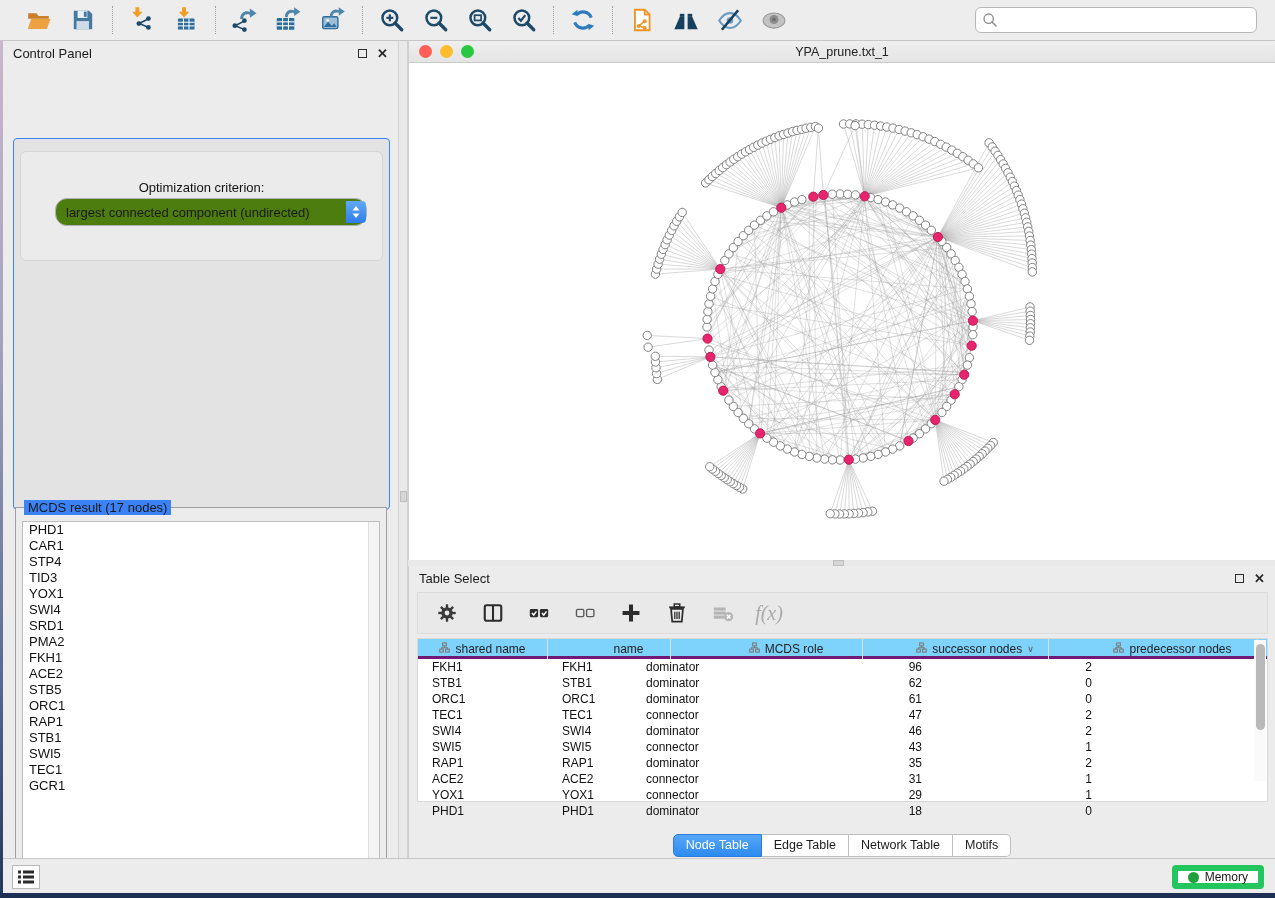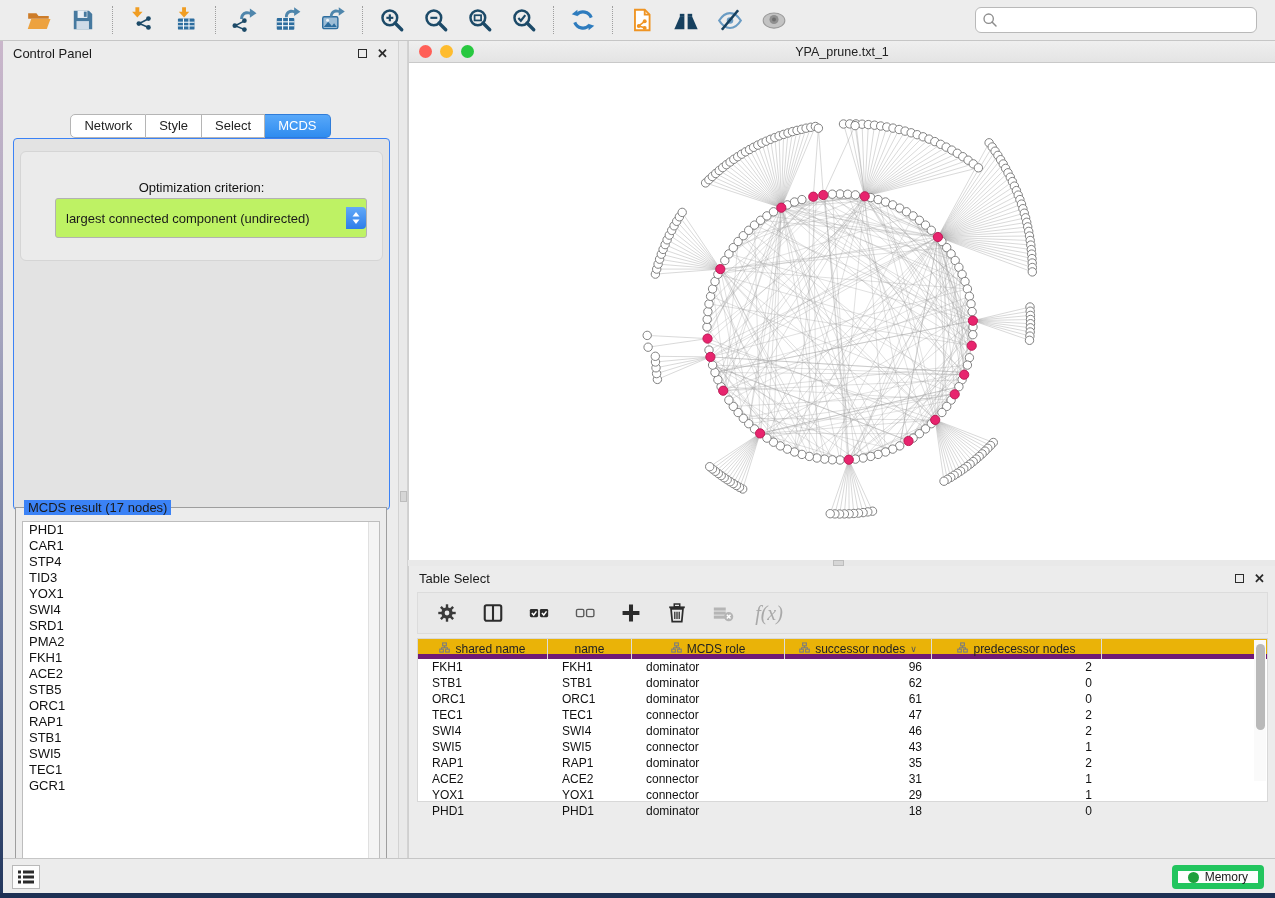--- a/index.html
+++ b/index.html
@@ -36,22 +36,22 @@
   .cp-inner { position:absolute; left:6px; top:12px; width:363px; height:110px; background:#ebebeb;
               border:1px solid #d5d5d5; border-radius:6px; }
   .seg-tabs { position:absolute; top:73px; left:0; width:100%; display:flex; justify-content:center; z-index:3; }
   .seg { background:#fff; border:1px solid #b5b5b5; border-left:none; padding:3px 13px; font-size:13px;
          color:#222; cursor:default; line-height:16px; }
   .seg:first-child { border-left:1px solid #b5b5b5; border-radius:5px 0 0 5px; }
   .seg:last-child { border-radius:0 5px 5px 0; }
   .seg.active { background:linear-gradient(#58a8f9,#2f8cf0); border-color:#2f7cd8; color:#fff; }
 
   .opt-label { position:absolute; top:28px; width:100%; text-align:center; font-size:13px; color:#111; }
-  .combo { position:absolute; left:34px; top:46px; width:312px; height:40px; background:#bef264;
-           border:1px solid #b2b2b2; border-radius:3px; display:flex; align-items:center; font-size:13px; }
+  .combo { position:absolute; left:34px; top:46px; width:312px; height:28px; background:#4d7c0f;
+           border:1px solid #b2b2b2; border-radius:12px; display:flex; align-items:center; font-size:13px; }
   .combo-text { flex:1; padding-left:10px; white-space:nowrap; overflow:hidden; }
   .combo-cap { width:20px; height:22px; border-radius:0 4px 4px 0; background:linear-gradient(#62a9f8,#2e7de9);
                display:flex; align-items:center; justify-content:center; }
   .btn-row { position:absolute; top:80px; left:0; width:100%; display:flex; justify-content:center; gap:12px; }
   .push-btn { background:#fff; border:1px solid #b0b0b0; border-radius:5px; padding:3px 15px; font-size:13px;
               font-family:"Liberation Sans",sans-serif; line-height:17px; }
   .push-btn.focused { border-color:#7aa8e8; box-shadow:0 0 0 3px rgba(90,150,250,.55); }
 
   .result-group { position:absolute; left:12px; top:466px; width:372px; height:370px;
                   border:1px solid #9e9e9e; background:#ececec; }
@@ -82,21 +82,21 @@
   
   .table-panel { position:absolute; left:408px; top:566px; width:867px; height:292px; background:#ececec;
                  border-left:1px solid #cfcfcf; }
   .tp-toolbar { position:absolute; left:8px; top:26px; width:851px; height:42px; background:#e9e9e9;
                 border:1px solid #dcdcdc; display:flex; align-items:center; gap:20px; padding:0 16px; }
   .tp-btn { width:26px; height:26px; display:flex; align-items:center; justify-content:center; }
   .tp-btn svg { width:22px; height:22px; }
   .fx-text { font-size:20px; color:#a9a9a9; font-family:"Liberation Serif",serif; font-style:italic; }
 
   .tbl { position:absolute; left:8px; top:72px; width:851px; height:164px; background:#fff; border:1px solid #d8d8d8; }
-  .tbl-header { display:flex; height:20px; background:#eab308; border-bottom:5px solid #701a75; }
+  .tbl-header { display:flex; height:20px; background:#7dd3fc; border-bottom:3px solid #701a75;gap:39px; }
   .th { display:flex; align-items:center; justify-content:center; gap:5px; font-size:12px; color:#222;
         border-right:1px solid #dcdcdc; height:20px; }
   .th .hier { flex:none; }
   .sort-ind { font-size:9px; color:#555; }
   .tbl-body { position:relative; }
   .tr { display:flex; height:16px; align-items:center; }
   .td { font-size:12px; color:#111; white-space:nowrap; overflow:hidden; }
   .td.num { text-align:right; padding-right:10px; }
   .tbl-scroll { position:absolute; right:1px; top:1px; width:12px; height:141px; background:#fafafa; }
   .tbl-thumb { position:absolute; right:1.5px; top:4px; width:9px; height:86px; background:#b9b9b9; border-radius:5px; }
@@ -316,26 +316,20 @@
 
 <div class="control-panel">
   <div class="panel-titlebar">
     <span class="panel-title">Control Panel</span>
     <span class="win-btns">
       <span class="float-glyph"></span>
       <span class="close-glyph">✕</span>
     </span>
   </div>
 
-  <div class="seg-tabs" id="cp-tabs">
-      <div class="seg">Network</div>
-      <div class="seg">Style</div>
-      <div class="seg">Select</div>
-      <div class="seg active">MCDS</div>
-    </div>
 
   <div class="cp-pane">
     <div class="cp-inner">
       <div class="opt-label">Optimization criterion:</div>
       <div class="combo">
         <span class="combo-text">largest connected component (undirected)</span>
         <span class="combo-cap">
           <svg width="10" height="14" viewBox="0 0 10 14">
             <path d="M5 1 L8.5 5.5 H1.5 Z" fill="#fff"></path>
             <path d="M5 13 L1.5 8.5 H8.5 Z" fill="#fff"></path>
@@ -1255,20 +1249,26 @@
           <div class="td" style="width: 153px; padding-left: 14px;">dominator</div>
           <div class="td num" style="width: 147px;">18</div>
           <div class="td num" style="width: 170px;">0</div>
         </div>
       </div>
     <div class="tbl-scroll">
       <div class="tbl-thumb"></div>
     </div>
   </div>
 
+  <div class="bottom-tabs" id="bottom-tabs">
+      <div class="btab active">Node Table</div>
+      <div class="btab">Edge Table</div>
+      <div class="btab">Network Table</div>
+      <div class="btab">Motifs</div>
+    </div>
 </div>
 
 <div class="statusbar">
   <div class="list-btn">
     <svg width="18" height="16" viewBox="0 0 18 16">
       <g fill="#2b2b2b">
         <rect x="1" y="1.5" width="3" height="3"></rect>
           <rect x="6" y="1.5" width="11" height="3"></rect>
         <rect x="1" y="6.5" width="3" height="3"></rect>
           <rect x="6" y="6.5" width="11" height="3"></rect>

